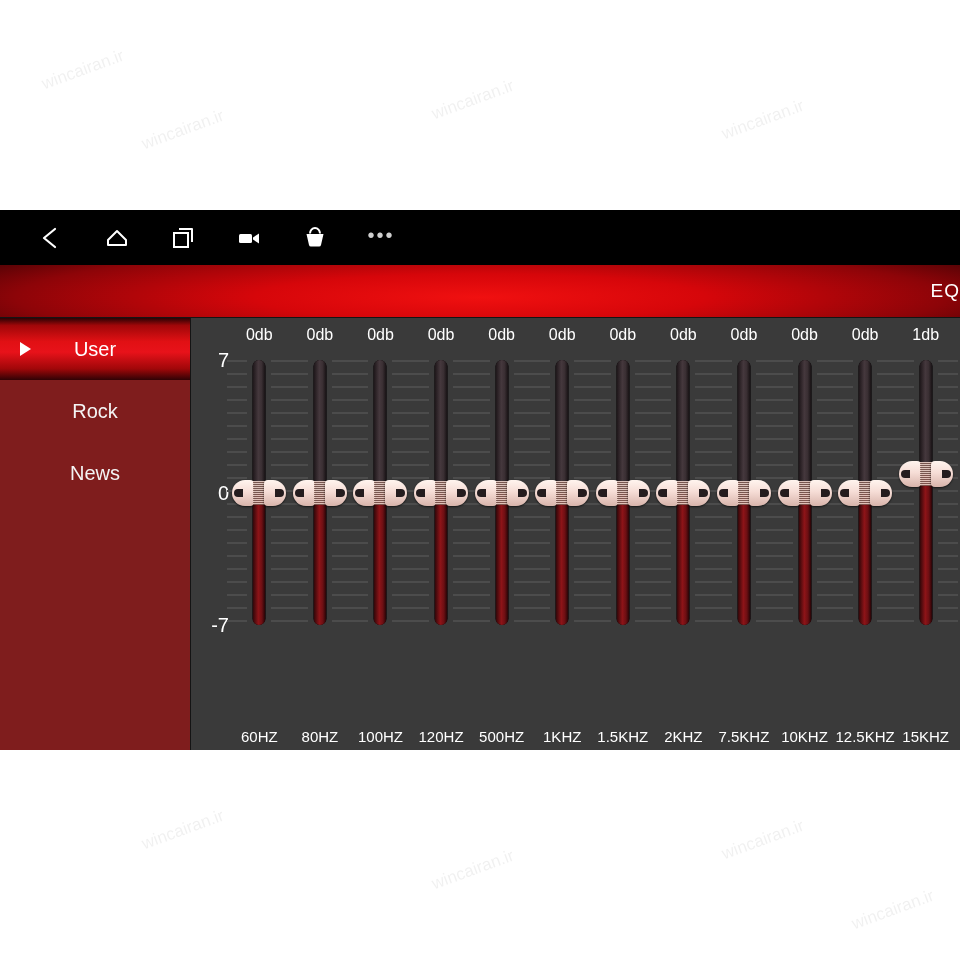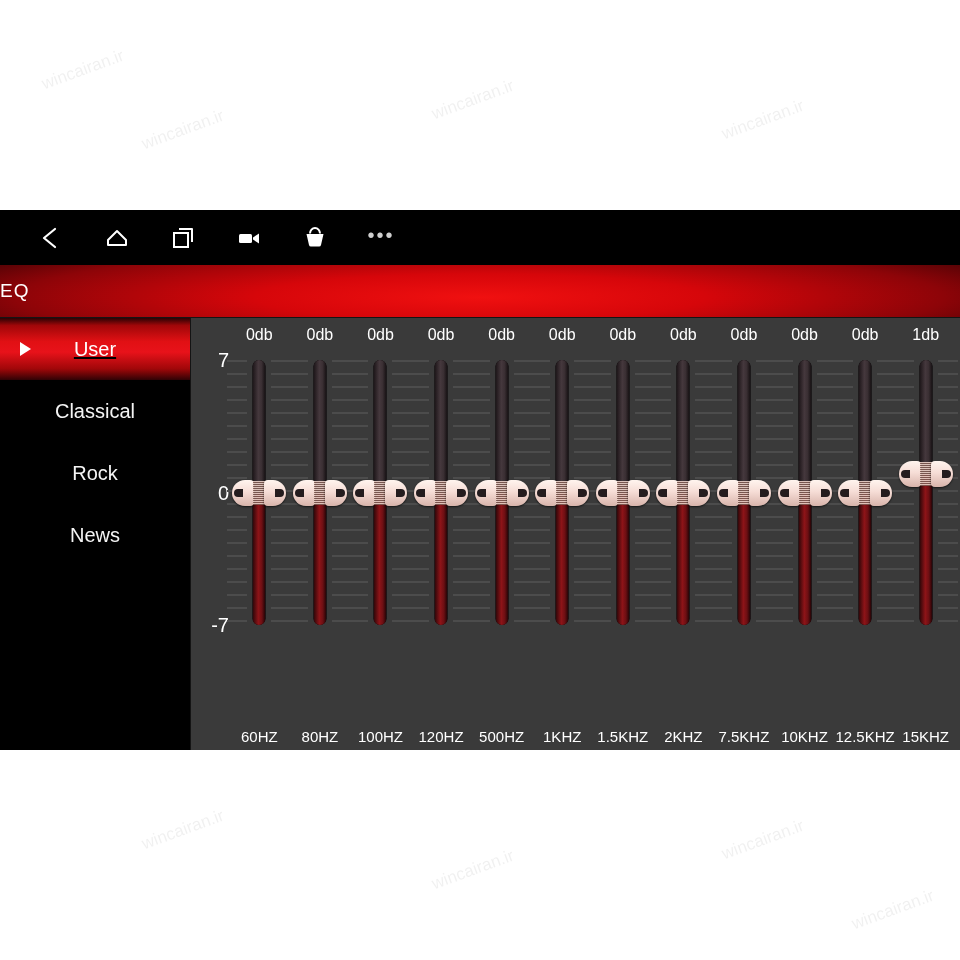--- a/index.html
+++ b/index.html
@@ -72,21 +72,21 @@
   #tabs {
     display: flex;
     height: 52px;
     background: #2f2f2f;
     border-bottom: 1px solid #151515;
   }
   .tab {
     flex: 1 1 50%;
     display: flex;
     align-items: center;
-    justify-content: flex-start;
+    justify-content: flex-end;
     color: #ffffff;
     font-size: 19px;
     letter-spacing: 1px;
     position: relative;
   }
   .tab.active {
     background:
       radial-gradient(ellipse 78% 150% at 50% 62%,
         #f01010 0%, #d6060a 30%, #8d0408 62%, #3a0204 85%, #160101 100%);
   }
@@ -95,25 +95,24 @@
     border-left: 1px solid #1d1d1d;
   }
   
   #body {
     display: flex;
     height: 433px;
   }
   
   #presets {
     width: 190px;
-    background: #000000;
+    background: #7f1d1d;
     border-right: 1px solid #141414;
     flex: none;
     overflow: hidden;
-    text-decoration: underline;
   }
   .preset {
     height: 62px;
     display: flex;
     align-items: center;
     justify-content: center;
     position: relative;
     color: #f4f4f4;
     font-size: 20px;
   }
@@ -386,23 +385,20 @@
 
     <div id="body">
 
       <div id="presets">
 
         <div class="preset selected">
           <span class="arrow"></span>
           <span>User</span>
         </div>
         <div class="preset">
-          <span>Classical</span>
-        </div>
-        <div class="preset">
           <span>Rock</span>
         </div>
         <div class="preset">
           <span>News</span>
         </div>
 
       </div>
 
       <div id="eqpanel">
         <div id="scale">

